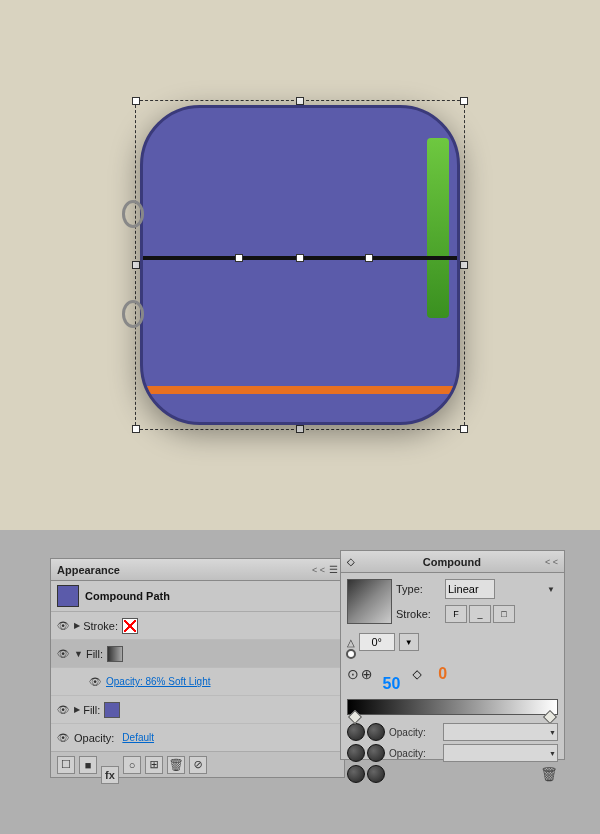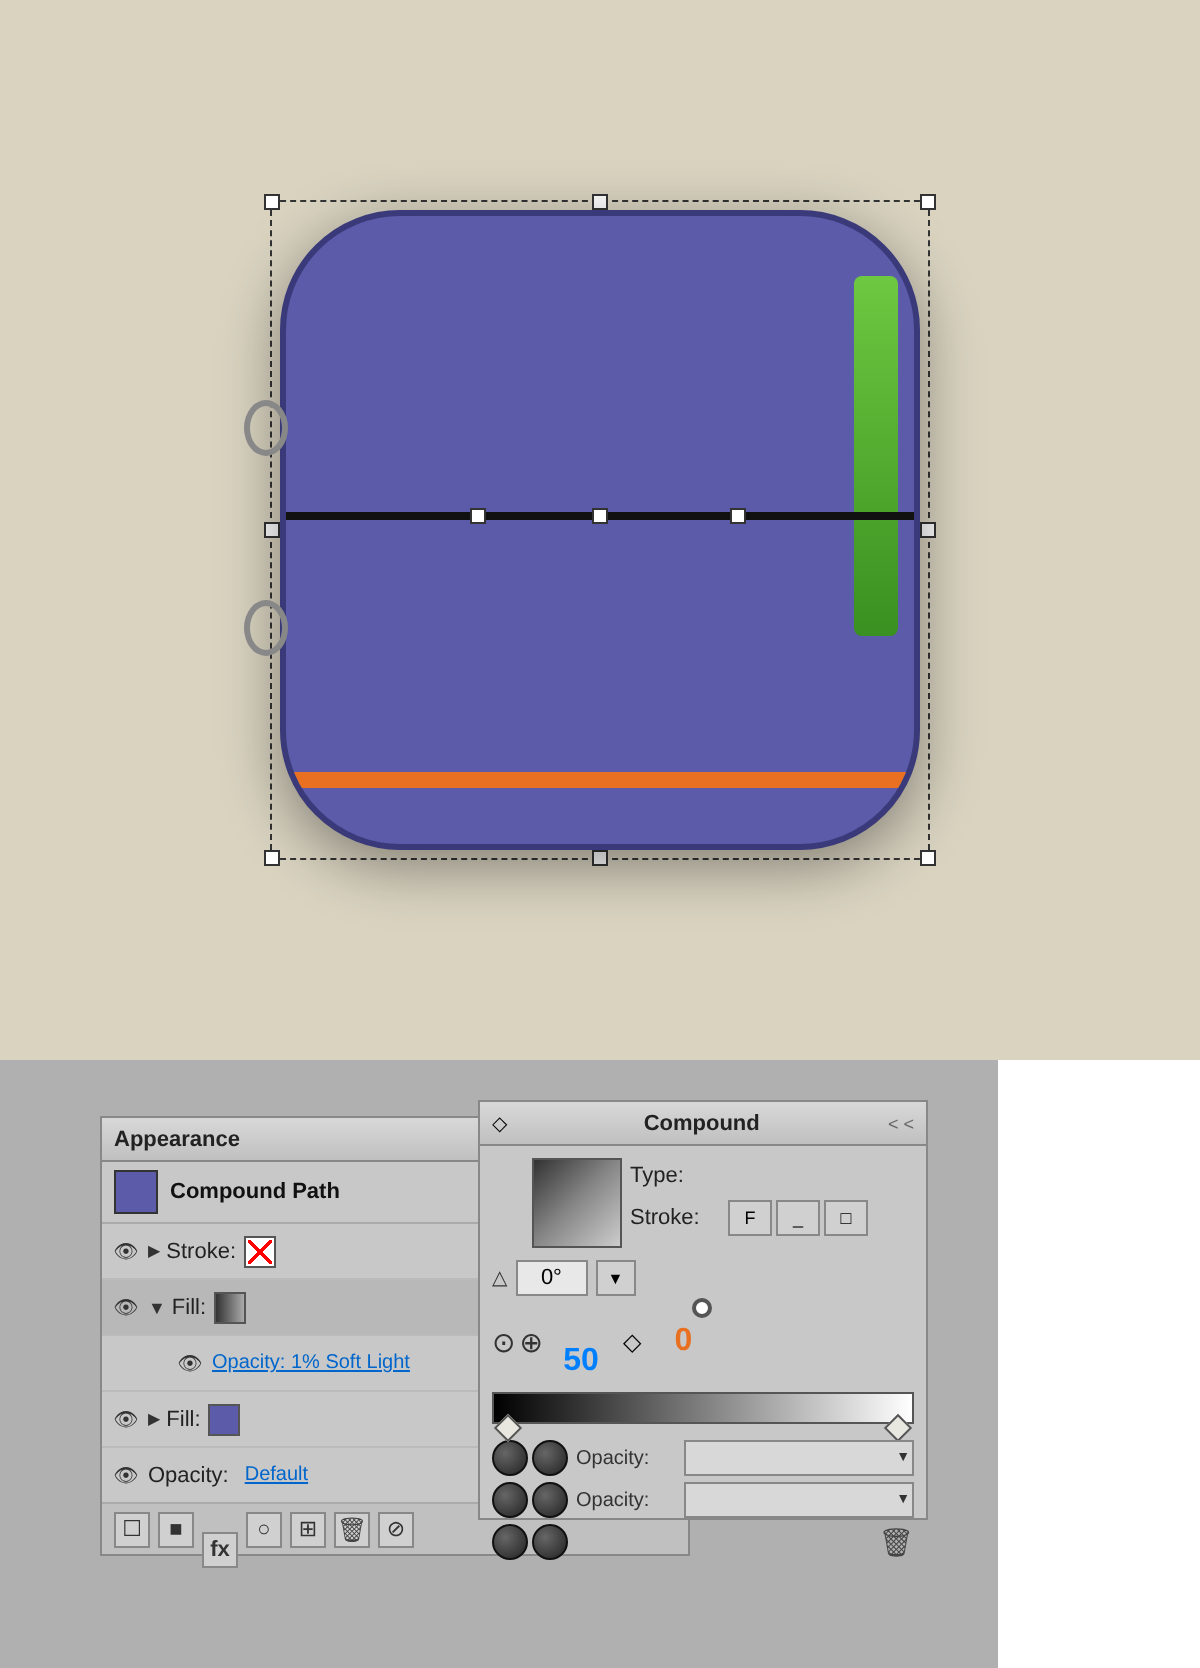--- a/index.html
+++ b/index.html
@@ -122,21 +122,21 @@
     .corner-handle.tr { top: -4px; right: -4px; }
     .corner-handle.bl { bottom: -4px; left: -4px; }
     .corner-handle.br { bottom: -4px; right: -4px; }
     .corner-handle.tm { top: -4px; left: 50%; transform: translateX(-50%); }
     .corner-handle.bm { bottom: -4px; left: 50%; transform: translateX(-50%); }
     .corner-handle.ml { top: 50%; left: -4px; transform: translateY(-50%); }
     .corner-handle.mr { top: 50%; right: -4px; transform: translateY(-50%); }
 
     
     #panels-area {
-      width: 499px;
+      width: 600px;
       height: 304px;
       background: #b0b0b0;
       display: flex;
       position: relative;
     }
 
     
     #appearance-panel {
       width: 295px;
       height: 220px;
@@ -317,24 +317,22 @@
       right: 35px;
       top: 20px;
     }
 
     .gradient-panel-body {
       padding: 6px;
     }
 
     .gradient-preview-row {
       display: flex;
-      align-items: center;
       margin-bottom: 6px;
       gap: 4px;
-      margin-left: 20px;
     }
 
     .gradient-preview {
       width: 45px;
       height: 45px;
       background: linear-gradient(135deg, #333 0%, #888 50%, #ccc 100%);
       border: 1px solid #555;
       flex-shrink: 0;
     }
 
@@ -643,21 +641,21 @@
         <div class="eye-icon">👁</div>
         <span class="arrow-icon" style="color:#333; font-size:9px;">▼</span>
         <span class="row-label">Fill:</span>
         <div class="row-swatch gradient-sq"></div>
 
         <div class="connection-dot" style="right: -12px; top: 50%; transform: translateY(-50%);"></div>
       </div>
 
       <div class="layer-row" style="padding-left: 36px;">
         <div class="eye-icon">👁</div>
-        <span class="soft-light-text">Opacity: 1% Soft Light</span>
+        <span class="soft-light-text">Opacity: 86% Soft Light</span>
       </div>
 
       <div class="layer-row">
         <div class="eye-icon">👁</div>
         <span class="arrow-icon">▶</span>
         <span class="row-label">Fill:</span>
         <div class="row-swatch blue-solid"></div>
       </div>
 
       <div class="layer-row">
@@ -691,20 +689,26 @@
     <div class="gradient-panel-body">
 
       <div class="gradient-preview-row">
         <div style="display:flex; flex-direction:column; gap:2px;">
           <div class="gradient-preview"></div>
         </div>
         <div style="display:flex; flex-direction:column; gap:2px; flex:1;">
 
           <div class="gradient-type-row">
             <span class="gradient-label">Type:</span>
+            <div class="select-wrapper">
+              <select class="gradient-select">
+                <option>Linear</option>
+                <option>Radial</option>
+              </select>
+            </div>
           </div>
 
           <div class="gradient-stroke-row">
             <span class="gradient-label">Stroke:</span>
             <div class="stroke-buttons">
               <div class="stroke-btn">F</div>
               <div class="stroke-btn">_</div>
               <div class="stroke-btn">□</div>
             </div>
           </div>

